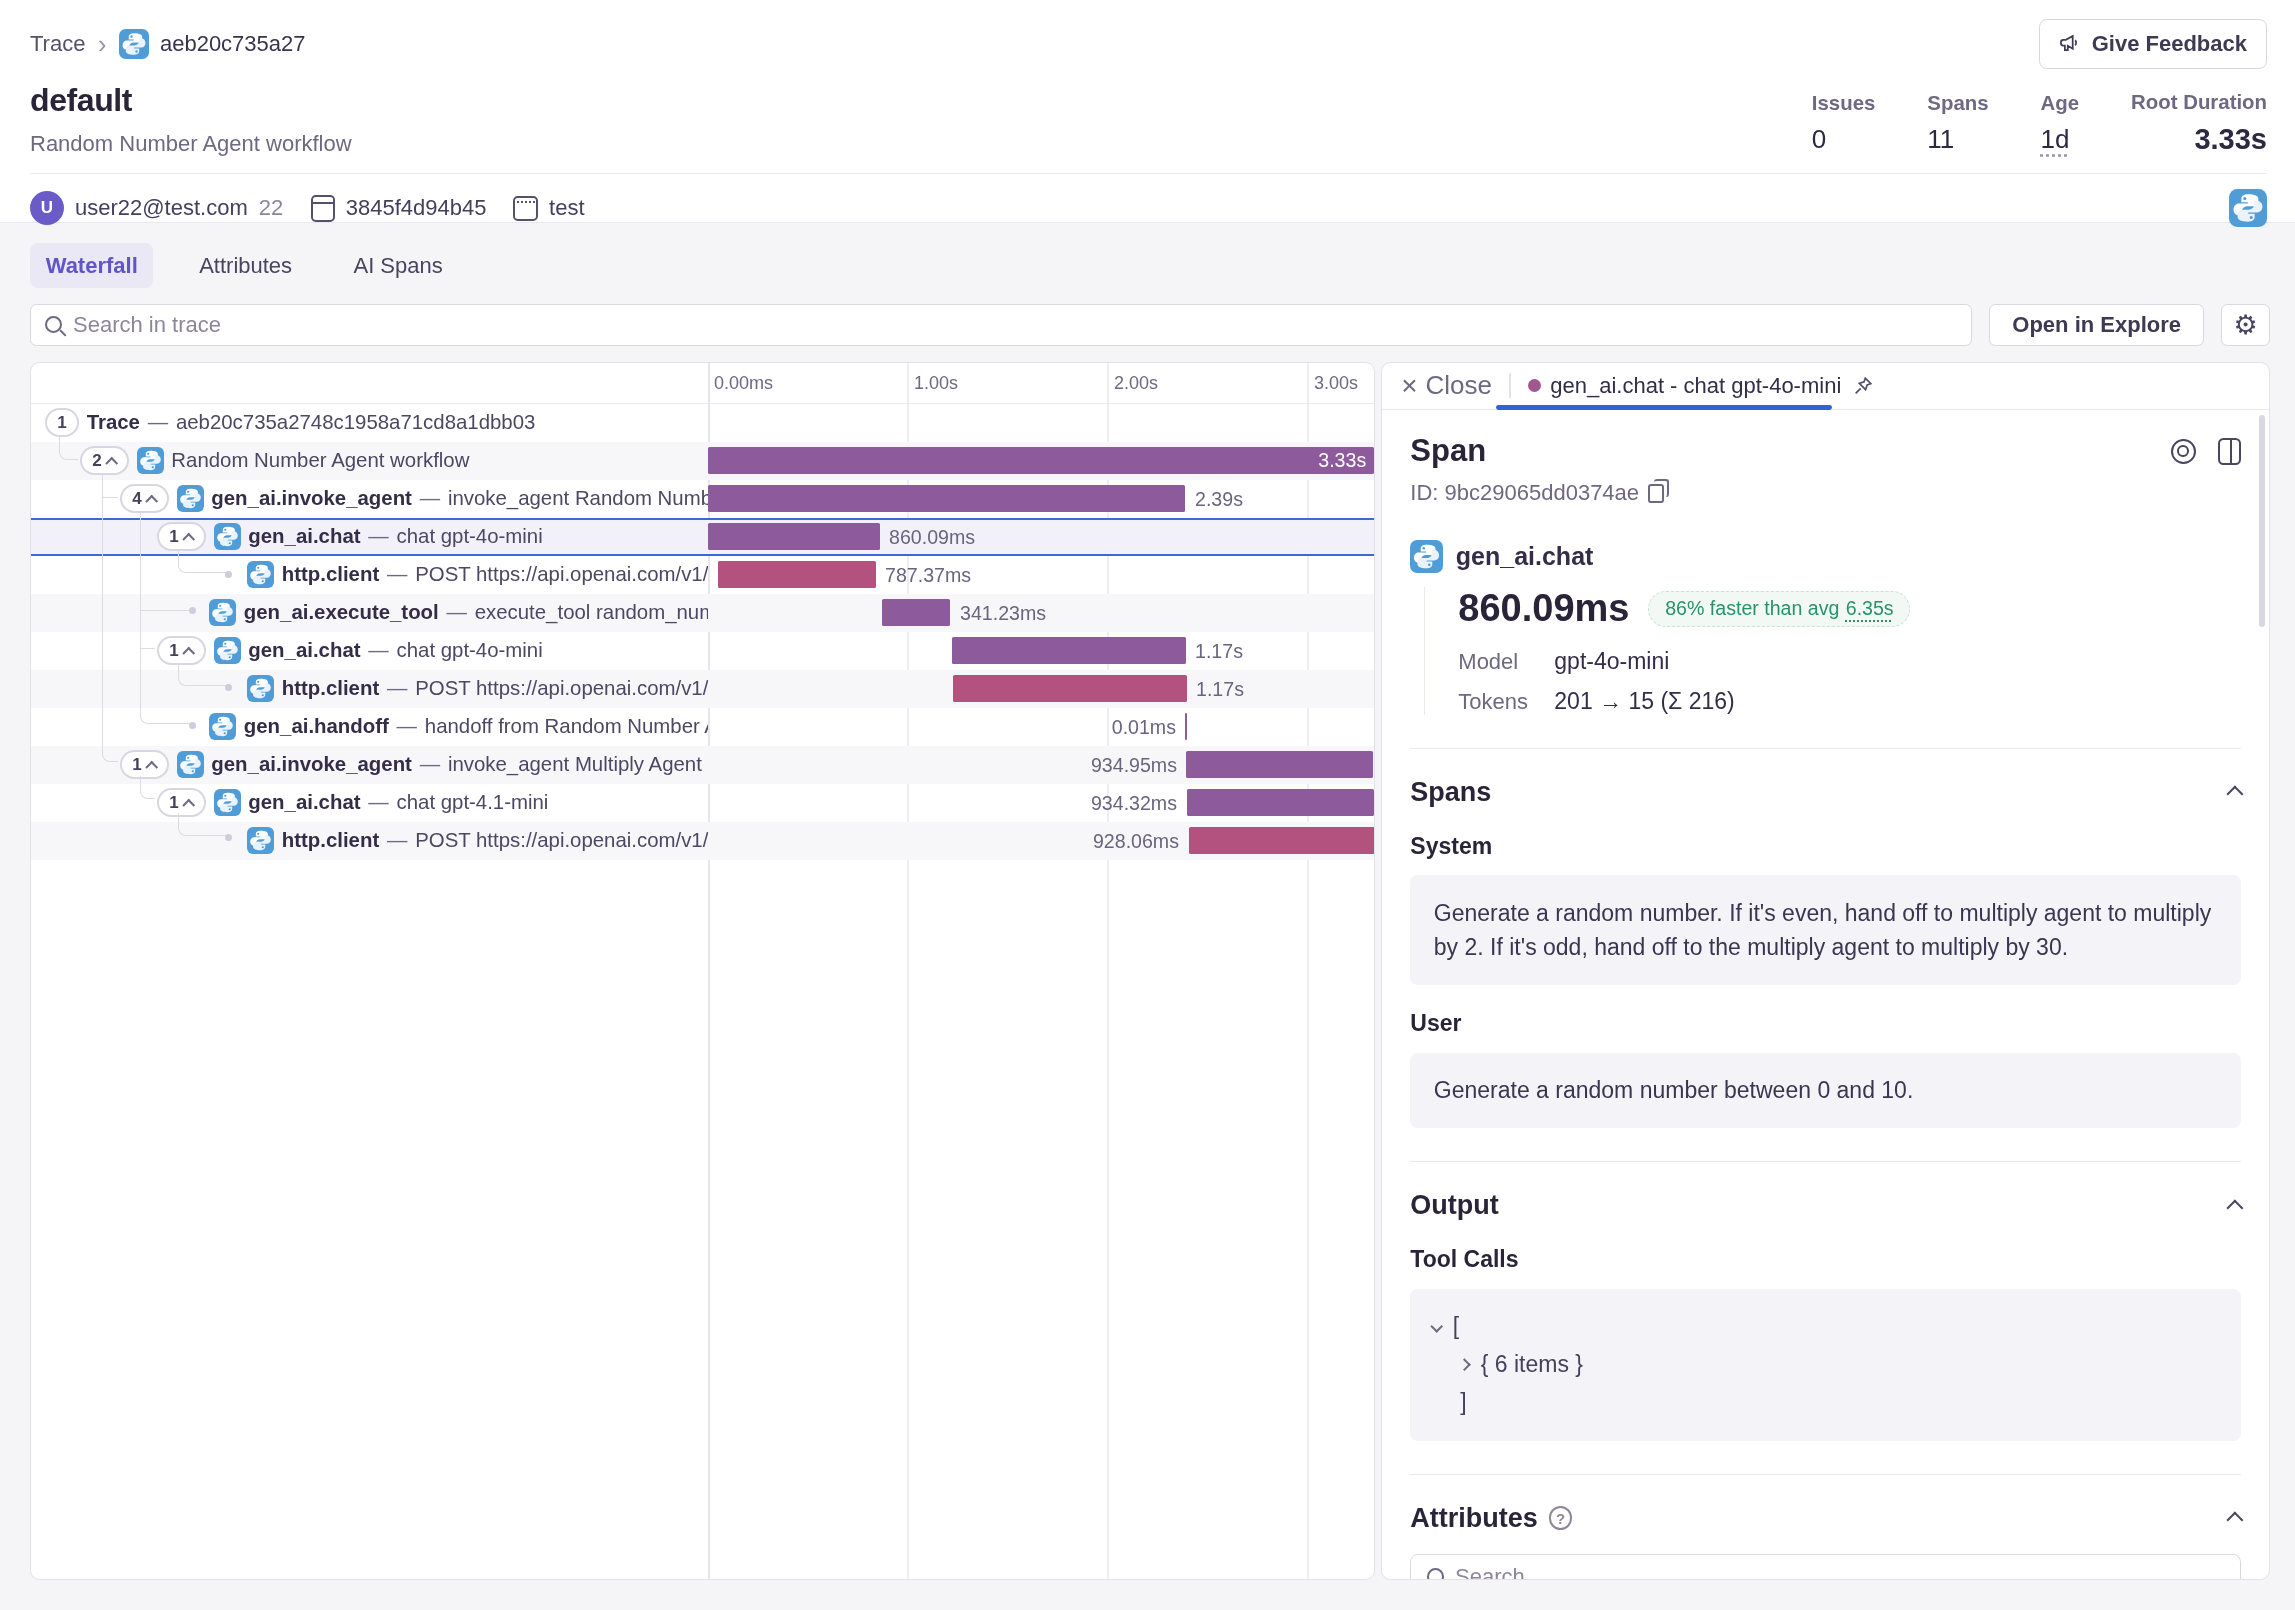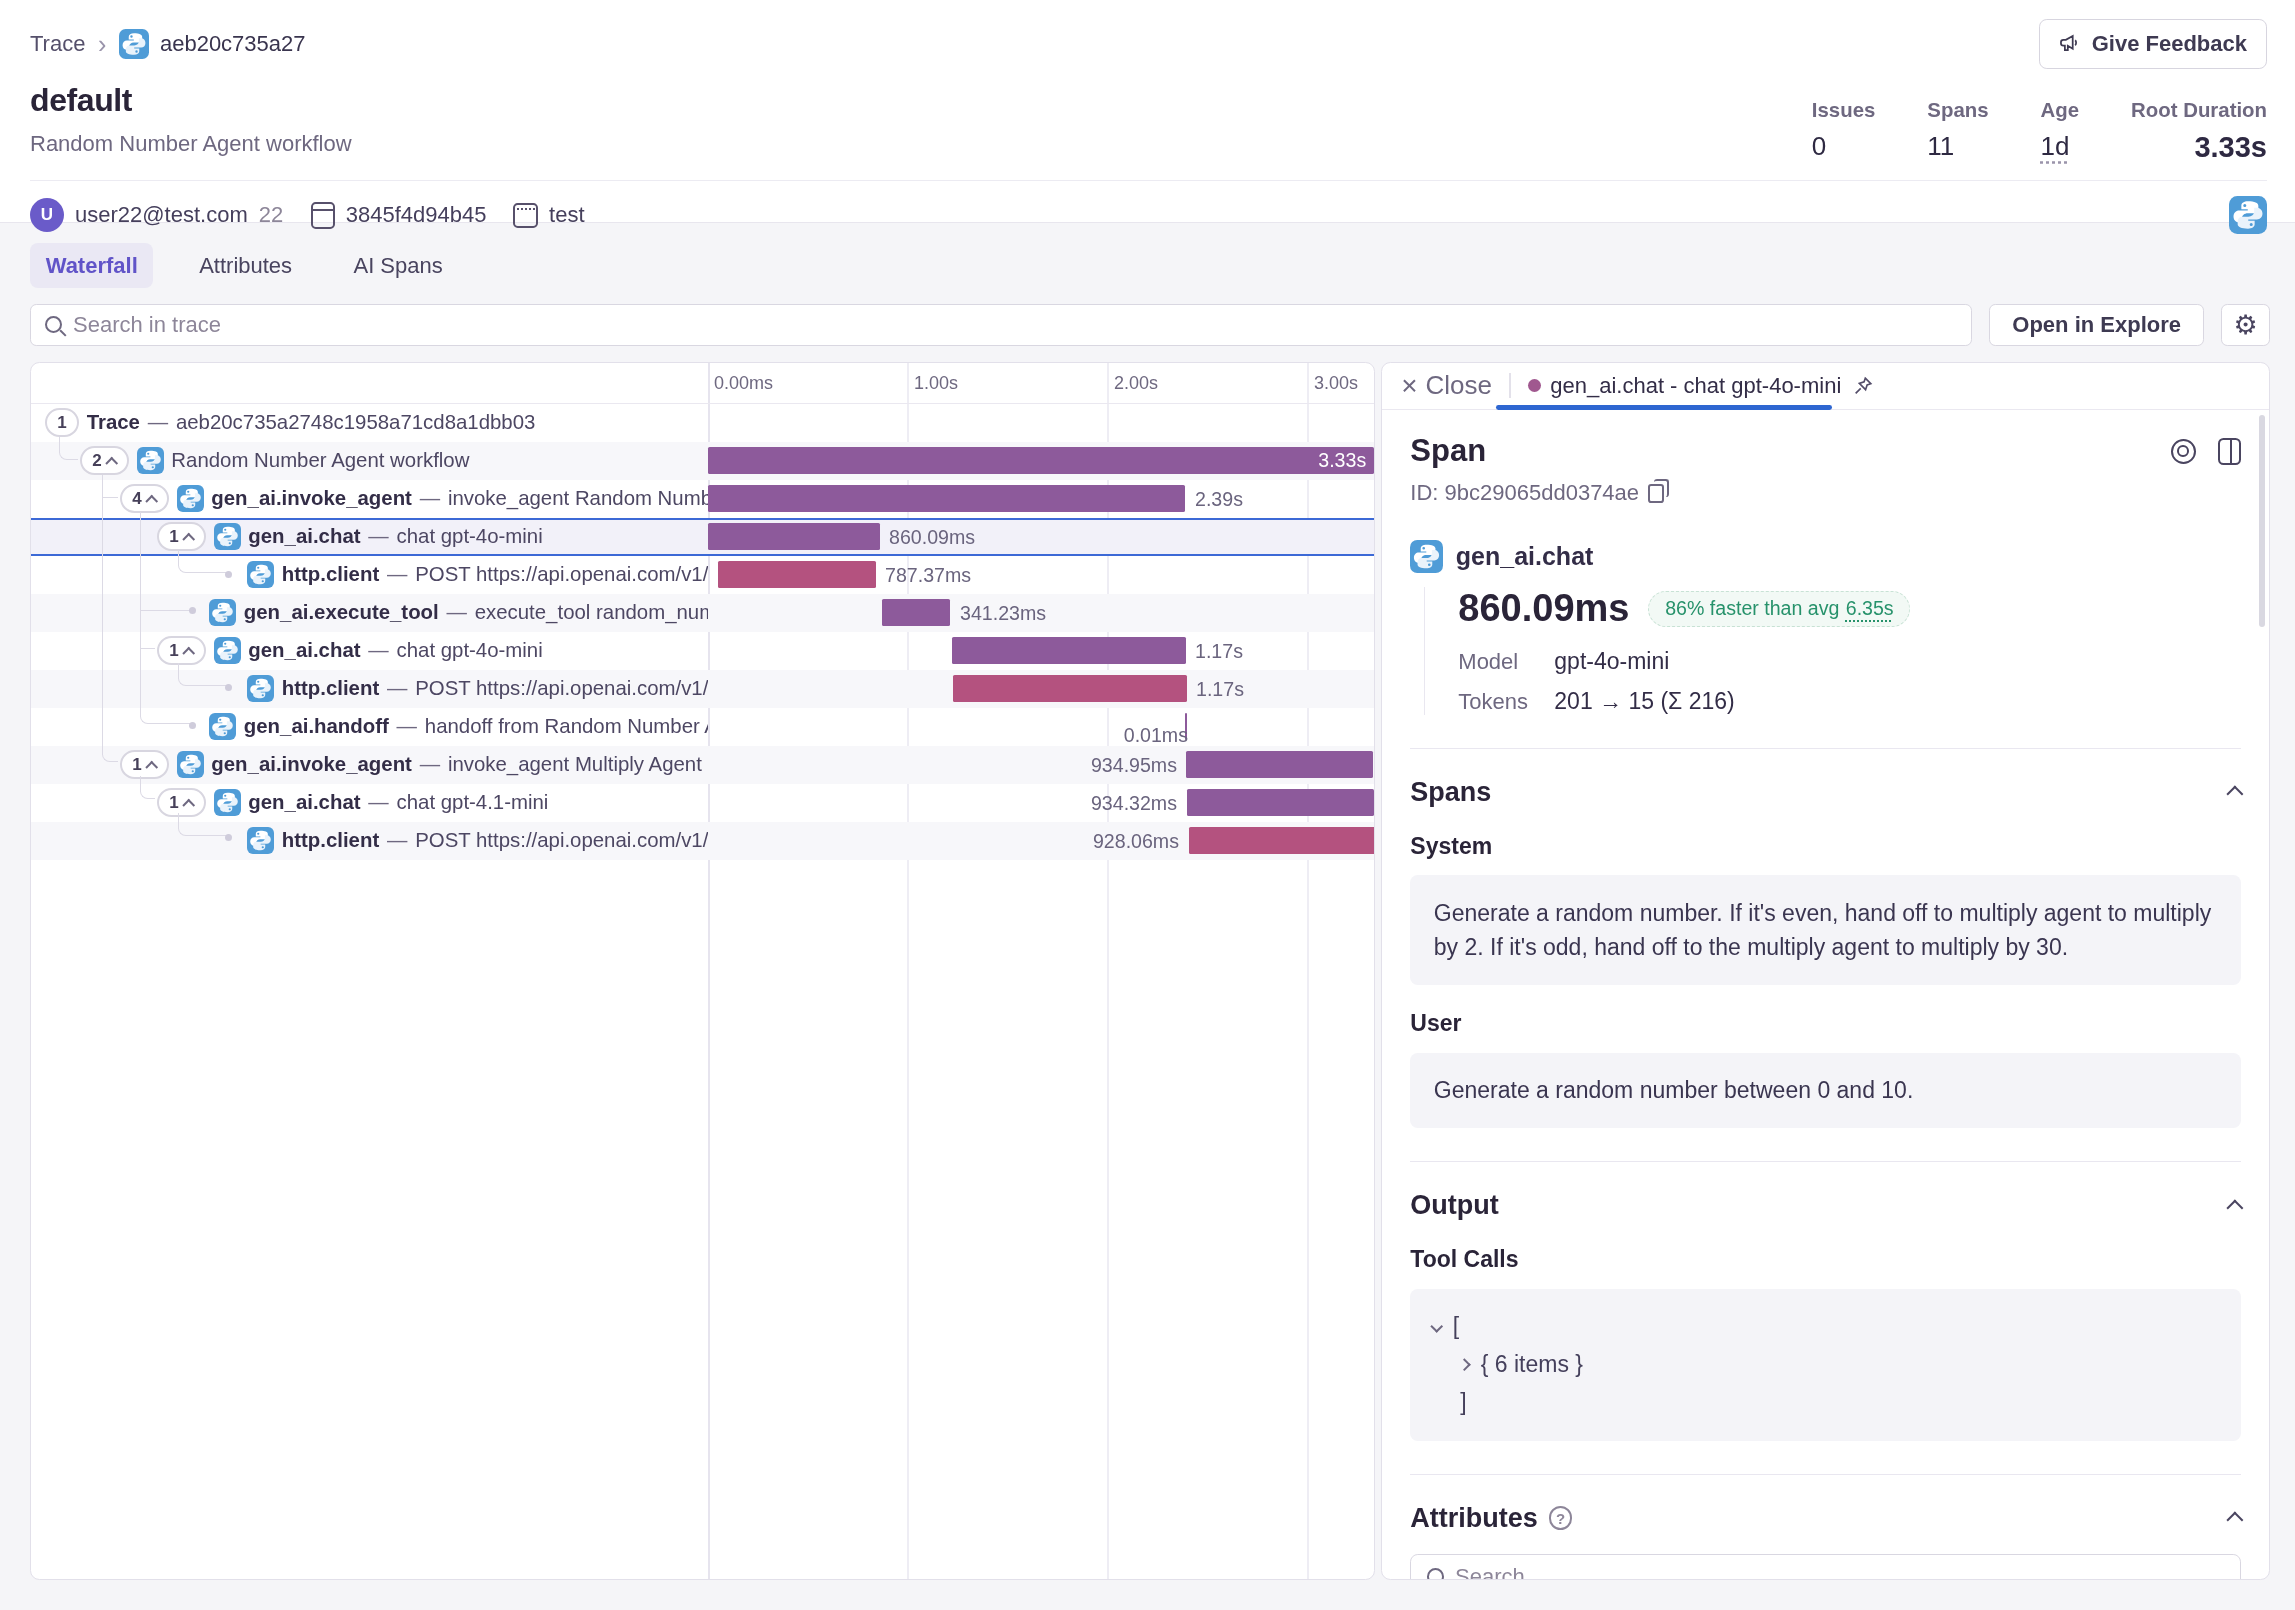--- a/index.html
+++ b/index.html
@@ -15,21 +15,21 @@
   .py { display:inline-flex; }
   .py svg { width:100%; height:100%; }
   .py-sm { width:30px; height:30px; }
   .py-lg { width:38px; height:38px; }
   .py-row { width:27px; height:27px; flex:0 0 auto; }
   .feedback-btn { margin-left:auto; height:50px; padding:0 19px; border-radius:7.8px; border:1.6px solid #d7d5df;
     background:#fff; display:flex; align-items:center; gap:9.4px; font-size:22px; font-weight:700; color:#3e3a52; cursor:pointer; font-family:inherit;}
   .title-row { display:flex; justify-content:space-between; margin-top:12.5px; }
   .page-title { font-size:32px; font-weight:700; color:#2a2438; letter-spacing:-0.4px;}
   .subtitle { font-size:22px; color:#6e6880; margin-top:12.5px; }
-  .stats { display:flex; gap:52px; margin-top:17px; }
+  .stats { display:flex; gap:52px; margin-top:8px;align-items:center; }
   .stat { display:flex; flex-direction:column; gap:9.4px; align-items:flex-start; }
   .stat .s-label { font-size:20.4px; font-weight:700; color:#6e6880; }
   .stat .s-value { font-size:26px; color:#2e2942; }
   .stat.u .s-value { text-decoration: underline dotted #9a94ab; text-underline-offset: 6.3px; }
   .stat.end { align-items:flex-end; }
   .stat.end .s-value { font-size:29px; font-weight:600; }
   .hdr-div { border-top:1.6px solid #ecebf2; margin-top:15.7px; }
   .user-row { display:flex; align-items:center; gap:11px; padding:15.7px 0; }
   .avatar { width:34px; height:34px; border-radius:50%; background:#6a5bc9; color:#fff; font-size:17px; font-weight:700;
     display:flex; align-items:center; justify-content:center; }
@@ -403,21 +403,21 @@
                     <path fill="#ffffff" d="M16 4.5c-3.4 0-5.6 1.5-5.6 3.7v3h5.4v1H8.5c-2.6 0-4.7 2-4.7 5s2.1 5 4.7 5h2.3v-3.3c0-2.5 2.2-4.4 4.9-4.4h5.2c2.1 0 3.8-1.7 3.8-3.8V8.2c0-2.2-3.2-3.7-8.7-3.7zm-2.7 2.2a1.3 1.3 0 1 1 0 2.6 1.3 1.3 0 0 1 0-2.6z"></path>
                     <path fill="#eaf3fb" d="M16 27.5c3.4 0 5.6-1.5 5.6-3.7v-3h-5.4v-1h7.3c2.6 0 4.7-2 4.7-5s-2.1-5-4.7-5h-2.3v3.3c0 2.5-2.2 4.4-4.9 4.4h-5.2c-2.1 0-3.8 1.7-3.8 3.8v2.5c0 2.2 3.2 3.7 8.7 3.7zm2.7-2.2a1.3 1.3 0 1 1 0-2.6 1.3 1.3 0 0 1 0 2.6z"></path>
                   </svg>
                 </span>
                 <span class="t-name">gen_ai.handoff</span>
                 <span class="t-dash">—</span>
                 <span class="t-desc">handoff from Random Number Ag</span>
               </div>
               <div class="wf-cell">
                 <div class="bar purple" style="left: 477px; width: 2.4px;"></div>
-                <span class="bar-label" style="right: 190px; margin-top: 8px;">0.01ms</span>
+                <span class="bar-label" style="right: 202px;">0.01ms</span>
               </div>
             </div>
             <div class="row zebra">
               <div class="tree-cell" style="padding-left: 89px;">
                 <span class="pill">
                   <span>1</span>
                   <span class="chv up"></span>
                 </span>
                 <span class="py py-row">
                   <svg viewBox="0 0 32 32">

